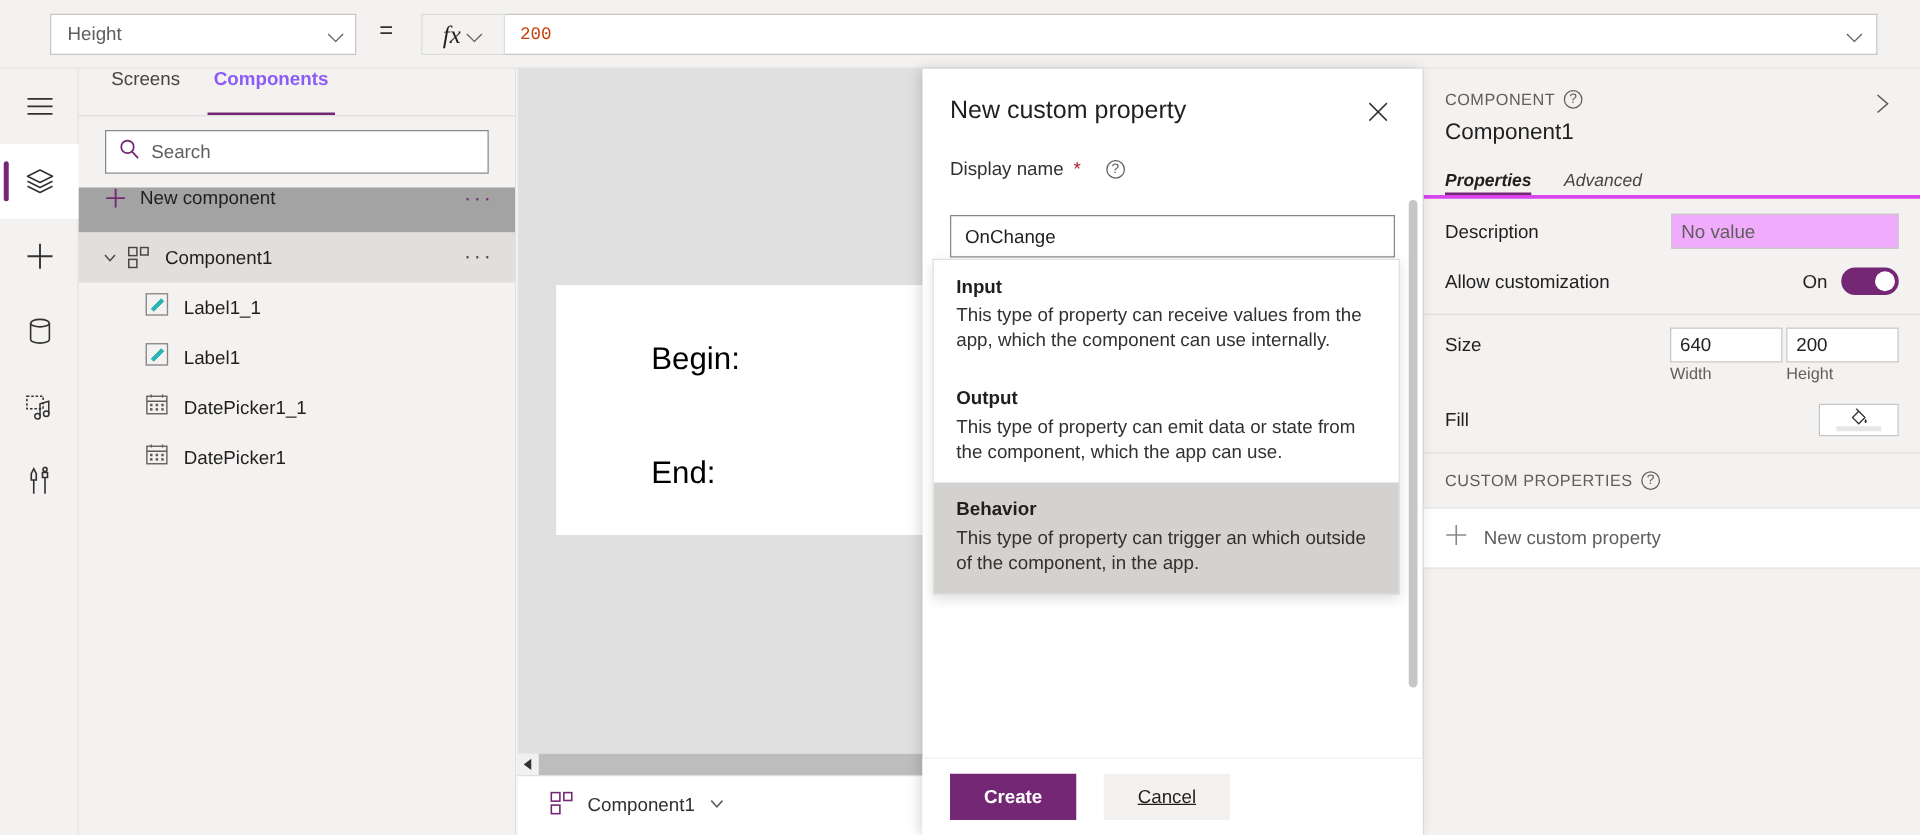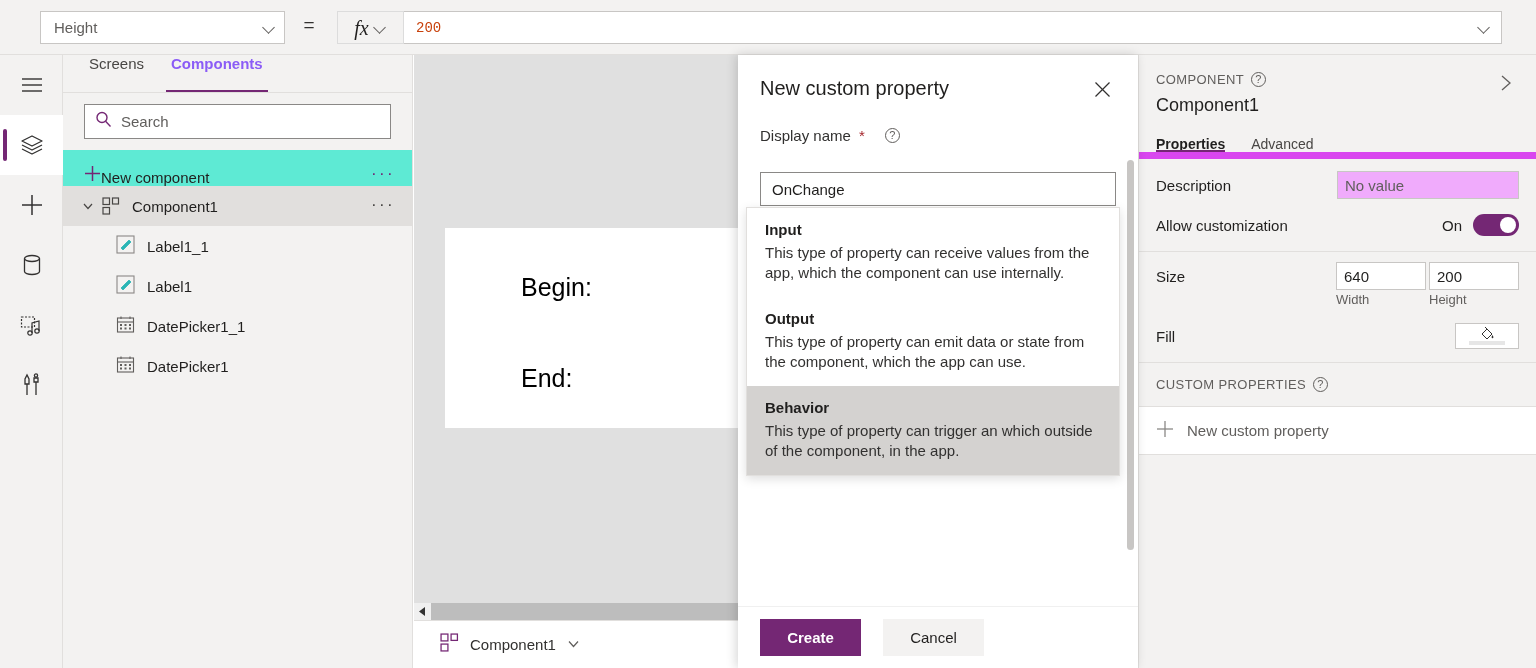--- a/index.html
+++ b/index.html
@@ -100,22 +100,22 @@
     content: ""; position: absolute; left: 0; right: 0; bottom: 0;
     height: 2.5px; background: #742774;
   }
   .tv-searchwrap { padding: 11px 21px 0 21px; }
   .tv-search {
     height: 35px; background: #ffffff; border: 1px solid #8a8886;
     display: flex; align-items: center; padding: 0 10px; gap: 9px;
   }
   .tv-search .ph { font-size: 15px; color: #605e5c; }
   .row-new {
-    height: 36px; display: flex; align-items: flex-end;
-    padding: 0 17px 0 21px; background: #5eead4; 
+    height: 36px; display: flex; align-items: flex-start;
+    padding: 0 17px 0 21px; background: #a3a3a3; gap: 11px;
   }
   .row-new .txt { font-size: 15px; color: #201f1e; flex: 1; }
   .dots {
     color: #742774; font-size: 17px; letter-spacing: 2.3px;
     line-height: 1; padding-bottom: 4px;
   }
   .row-comp {
     height: 40px; display: flex; align-items: center;
     padding: 0 17px 0 15px; background: #e1dfdd; gap: 0;
   }
@@ -177,21 +177,21 @@
     font-size: 13px; color: #605e5c; letter-spacing: 0.4px;
     display: flex; align-items: center; gap: 7px;
   }
   .rp-name { font-size: 18px; color: #201f1e; margin-top: 8px; }
   .rp-collapse {
     position: absolute; right: 16px; top: 14px; width: 28px; height: 28px;
     display: flex; align-items: center; justify-content: center;
   }
   .rp-tabs {
     display: flex; padding: 14px 17px 0 17px; height: 37px;
-    border-bottom: 7px solid #d946ef; margin-top: 6px;
+    border-bottom: 3px solid #d946ef; margin-top: 6px; font-style: italic;
   }
   .rp-tab {
     font-size: 14px; color: #484644; padding-bottom: 8px;
     margin-right: 26px; position: relative;
   }
   .rp-tab.active { font-weight: 700; color: #201f1e; }
   .rp-tab.active::after {
     content: ""; position: absolute; left: 0; right: 0; bottom: 0;
     height: 2.5px; background: #742774;
   }
@@ -293,20 +293,21 @@
     width: 101px; height: 37px; background: #742774; color: #ffffff;
     display: flex; align-items: center; justify-content: center;
     font-size: 15px; font-weight: 600; border: none;
     font-family: "Liberation Sans", sans-serif;
   }
   .btn-secondary {
     width: 101px; height: 37px; background: #f3f2f1; color: #201f1e;
     display: flex; align-items: center; justify-content: center;
     font-size: 15px; border: none;
     font-family: "Liberation Sans", sans-serif;
+    text-decoration: underline;
   }
   .dlg-scrollbar {
     position: absolute; right: 4px; top: 105px; width: 7px; height: 390px;
     background: #c8c6c4; border-radius: 4px;
   }
 
   
   .dd-overlay {
     position: absolute; left: 8px; top: 152px; width: 374px;
     background: #ffffff; border: 1px solid #e1dfdd;

